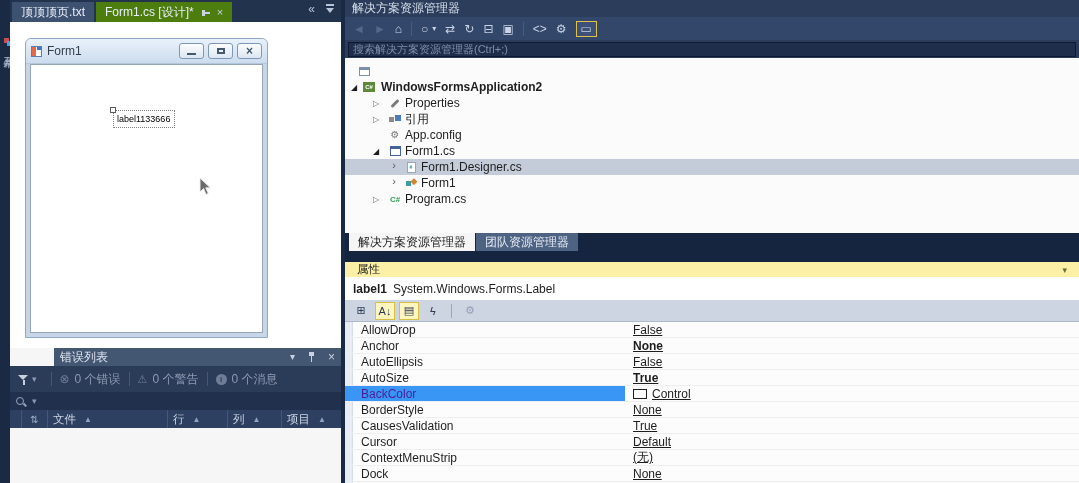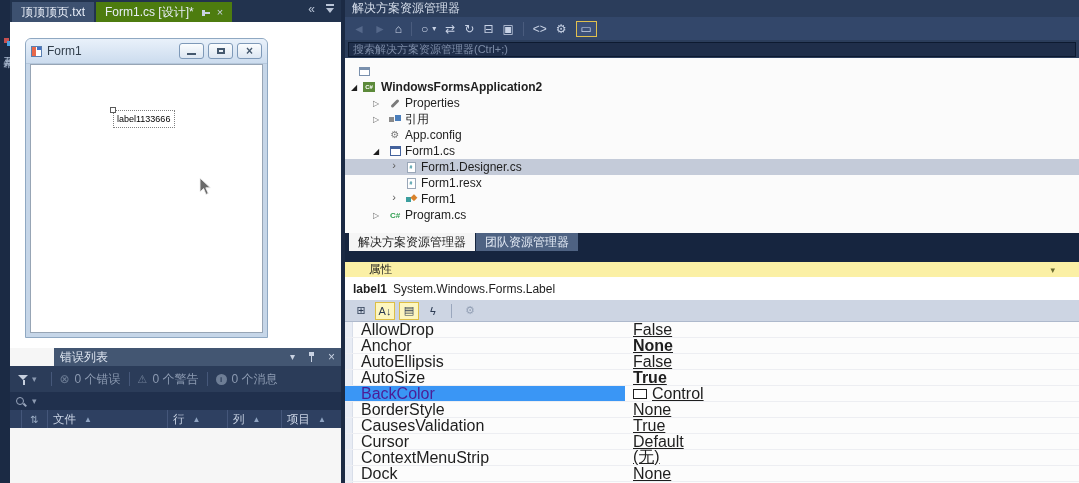--- a/index.html
+++ b/index.html
@@ -131,35 +131,35 @@
 
   .se-footer { height:19px; background:#16253F; display:flex; align-items:flex-start; padding-left:4px; gap:1px; }
   .foot-tab { height:18px; display:flex; align-items:center; padding:0 9px; font-size:12px; }
   .foot-tab.active { background:#F5F5F5; color:#1E1E1E; }
   .foot-tab.inactive { background:#4E6282; color:#E2E9F4; }
 
   .panel-gap { height:10px; background:#16253F; }
 
   
   .props-title { height:15px; background:#FBF0A5; color:#1E1E1E; font-size:11.5px;
-    display:flex; align-items:center; padding:0 24px; }
+    display:flex; align-items:center; padding:0 12px; }
   .props-title .pt-caret { margin-left:auto; color:#6B6B2F; font-size:9px; }
   .props-object { height:23px; background:#FFFFFF; display:flex; align-items:center; padding:0 8px; font-size:12px; color:#1E1E1E; }
   .obj-name { font-weight:bold; margin-right:6px; }
   .props-toolbar { height:22px; background:#CDD5E3; border-bottom:1px solid #AEB9CC;
     display:flex; align-items:center; padding:0 6px; gap:4px; }
   .ptb-btn { min-width:20px; height:18px; display:flex; align-items:center; justify-content:center;
     color:#2B3A52; font-size:11px; padding:0 2px; }
   .ptb-btn.toggled { background:#FDF6BF; border:1px solid #DDBE45; }
   .ptb-btn.disabled { color:#93A0B5; }
   .ptb-sep { width:1px; height:14px; background:#9AA7BD; margin:0 4px; }
 
   .props-grid { position:relative; height:161px; background:#FCFCFC; overflow:hidden; }
   .grid-gutter { position:absolute; left:0; top:0; width:8px; height:100%; background:#E8ECF4; border-right:1px solid #D8DEE9; }
-  .prow { position:relative; height:16px; display:flex; border-bottom:1px solid #EDEEF2; font-size:16px; color:#1E1E1E; }
+  .prow { position:relative; height:16px; display:flex; border-bottom:1px solid #EDEEF2; font-size:12px; color:#1E1E1E; }
   .pname { width:280px; padding-left:16px; display:flex; align-items:center; }
   .pval { flex:1; padding-left:8px; display:flex; align-items:center; gap:5px;text-decoration:underline; }
   .pval.boldv { font-weight:bold; }
   .prow.sel .pname { background:#3A96F5; color:#4c1d95; }
   .swatch { width:14px; height:10px; background:#FFFFFF; border:1px solid #1E1E1E; }
 </style>
 </head>
 <body>
 
 <div class="app">
@@ -340,26 +340,20 @@
         <span class="tree-label" style="left:60px">Form1.cs</span>
       </div>
       <div class="tree-row selected">
         <span class="tarrow chev" style="left:44px">›</span>
         <span class="ticon" style="left:60px">
             <span class="i-csfile">#</span>
           </span>
         <span class="tree-label" style="left:76px">Form1.Designer.cs</span>
       </div>
       <div class="tree-row">
-        <span class="ticon" style="left:60px">
-            <span class="i-csfile">#</span>
-          </span>
-        <span class="tree-label" style="left:76px">Form1.resx</span>
-      </div>
-      <div class="tree-row">
         <span class="tarrow chev" style="left:44px">›</span>
         <span class="ticon" style="left:60px">
             <span class="i-class"></span>
           </span>
         <span class="tree-label" style="left:76px">Form1</span>
       </div>
       <div class="tree-row">
         <span class="tarrow hollow" style="left:26px">▷</span>
         <span class="ticon" style="left:44px">
             <span class="i-csgreen">C#</span>

